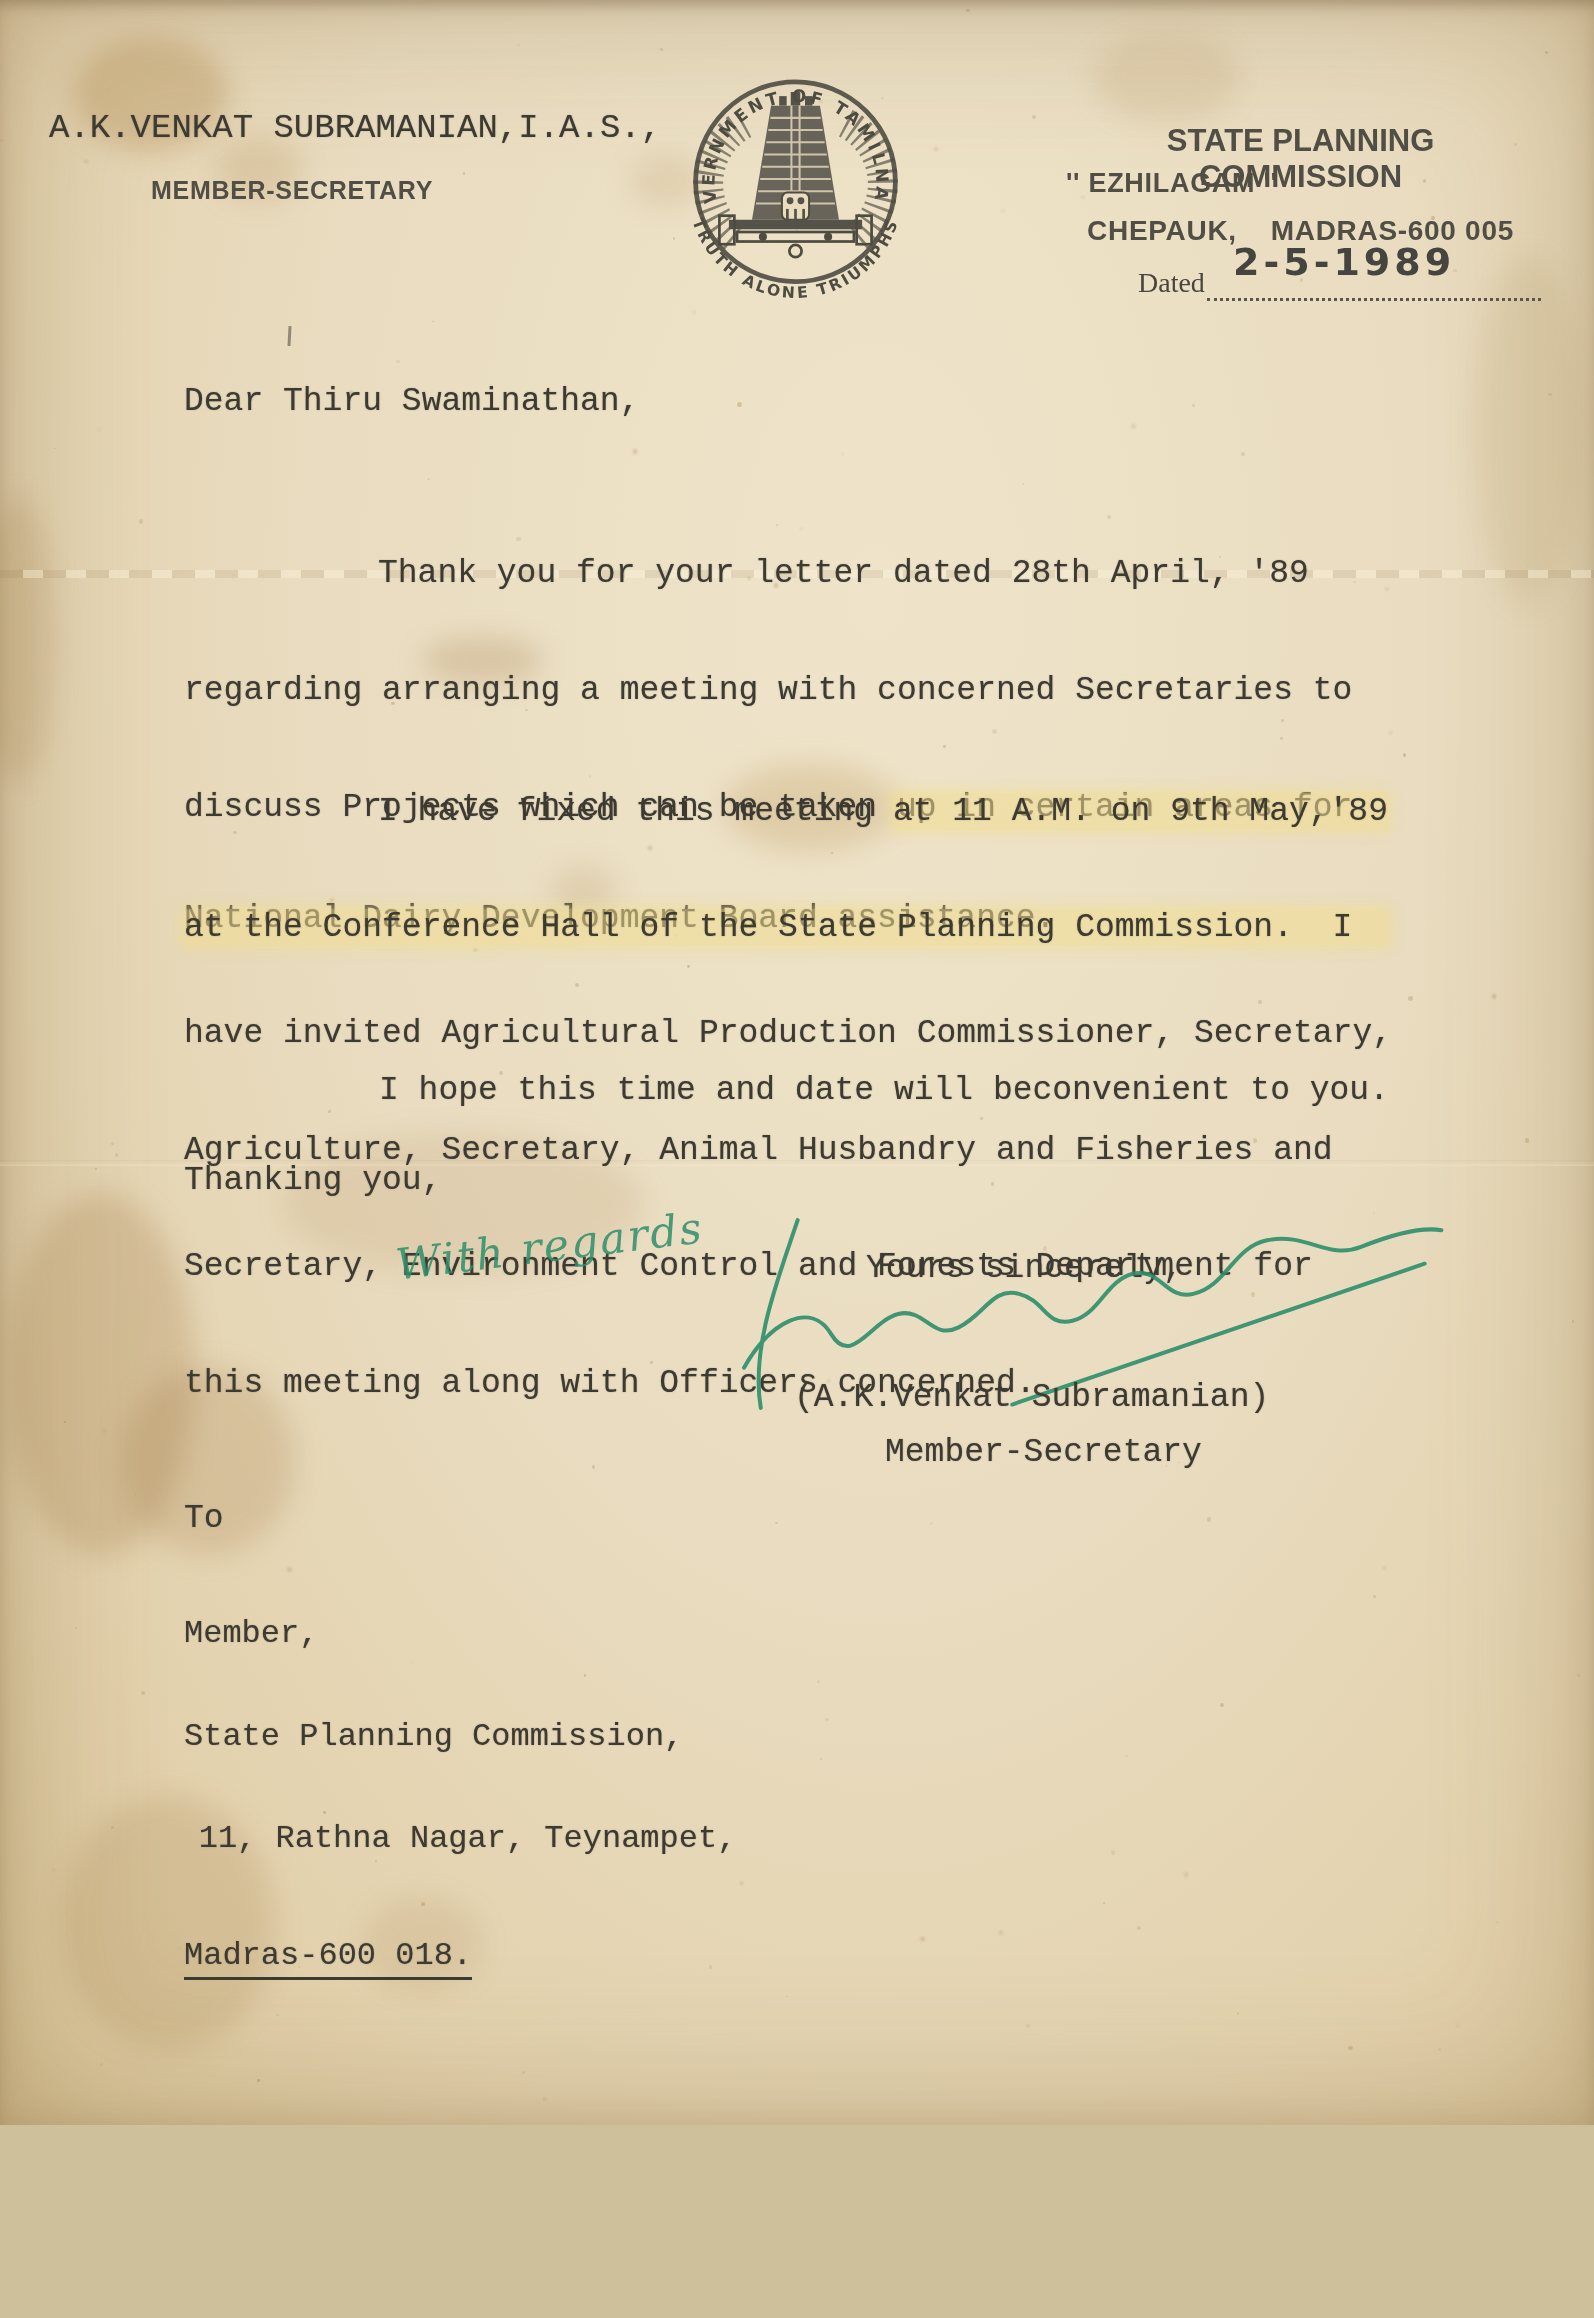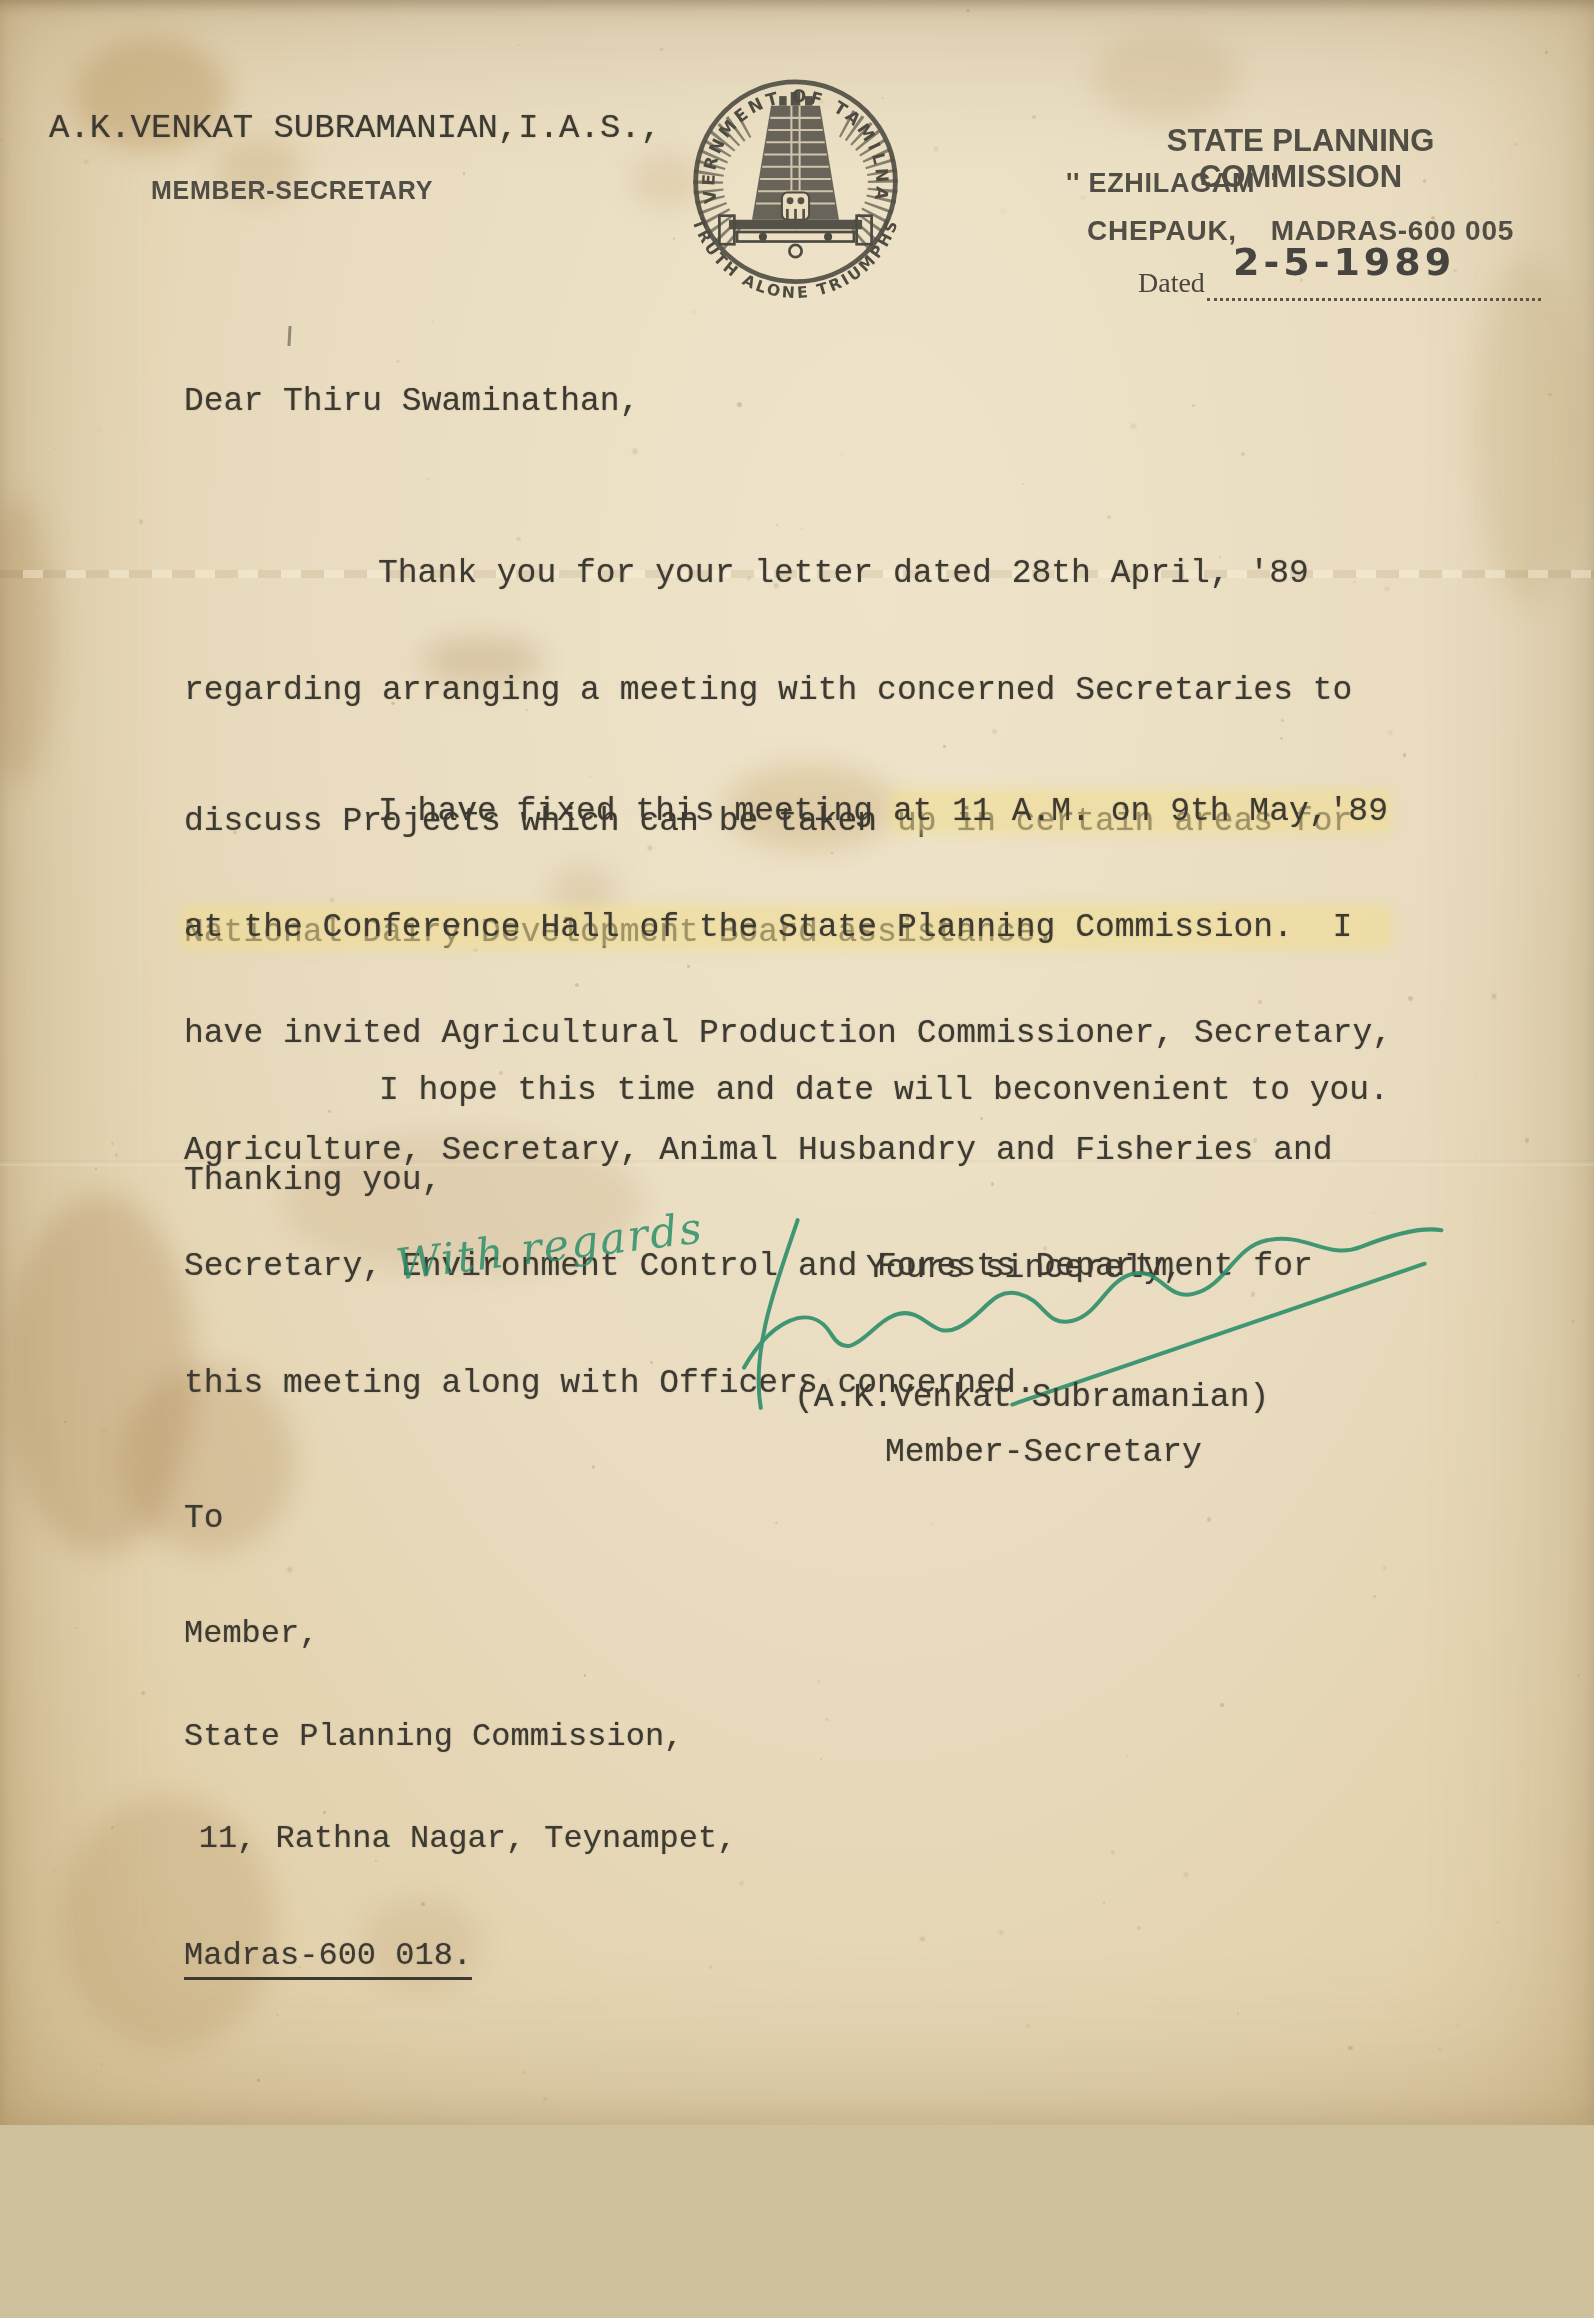--- a/index.html
+++ b/index.html
@@ -277,21 +277,21 @@
   <div class="abs" style="left:1138px;top:267px;font-family:'Liberation Serif', serif;font-size:28px;color:#4a463e">Dated</div>
   <div class="abs dotline" style="left:1207px;top:271px;width:334px;height:27px"></div>
   <div class="abs" style="left:1233px;top:240px;font-family:'DejaVu Sans', sans-serif;font-weight:bold;font-size:38px;letter-spacing:4px;color:#45443f">2-5-1989</div>
 
   <div class="abs" style="left:288px;top:326px;width:2.7px;height:20px;background:rgba(60,55,45,.5);transform:rotate(3deg)"></div>
 
   <div class="abs tw" style="left:184px;top:385px">Dear Thiru Swaminathan,</div>
 
   <div class="abs tw para" style="left:184px;top:491px">
     <span class="tline" style="padding-left:194px;margin-bottom:18px">Thank you for your letter dated 28th April, '89</span>
-    <span class="tline" style="margin-bottom:32px">regarding arranging a meeting with concerned Secretaries to</span>
+    <span class="tline" style="margin-bottom:18px">regarding arranging a meeting with concerned Secretaries to</span>
     <span class="tline" style="margin-bottom:12px">discuss Projects which can be taken up in certain areas for</span>
     <span class="tline">National Dairy Development Board assistance.</span>
   </div>
 
   <div class="abs tw para" style="left:184px;top:729px">
     <span class="tline" style="padding-left:194px;margin-bottom:17.4px"><span>I have fixed this meeting </span><span class="hl">at 11 A.M. on 9th May,'89</span></span>
     <span class="tline" style="margin-bottom:7px"><span class="hl" style="padding-right:37px">at the Conference Hall of the State Planning Commission.  I</span></span>
     <span class="tline" style="margin-bottom:17.4px">have invited Agricultural Production Commissioner, Secretary,</span>
     <span class="tline" style="margin-bottom:17.4px">Agriculture, Secretary, Animal Husbandry and Fisheries and</span>
     <span class="tline" style="margin-bottom:17.4px">Secretary, Environment Control and Forests Department for</span>

